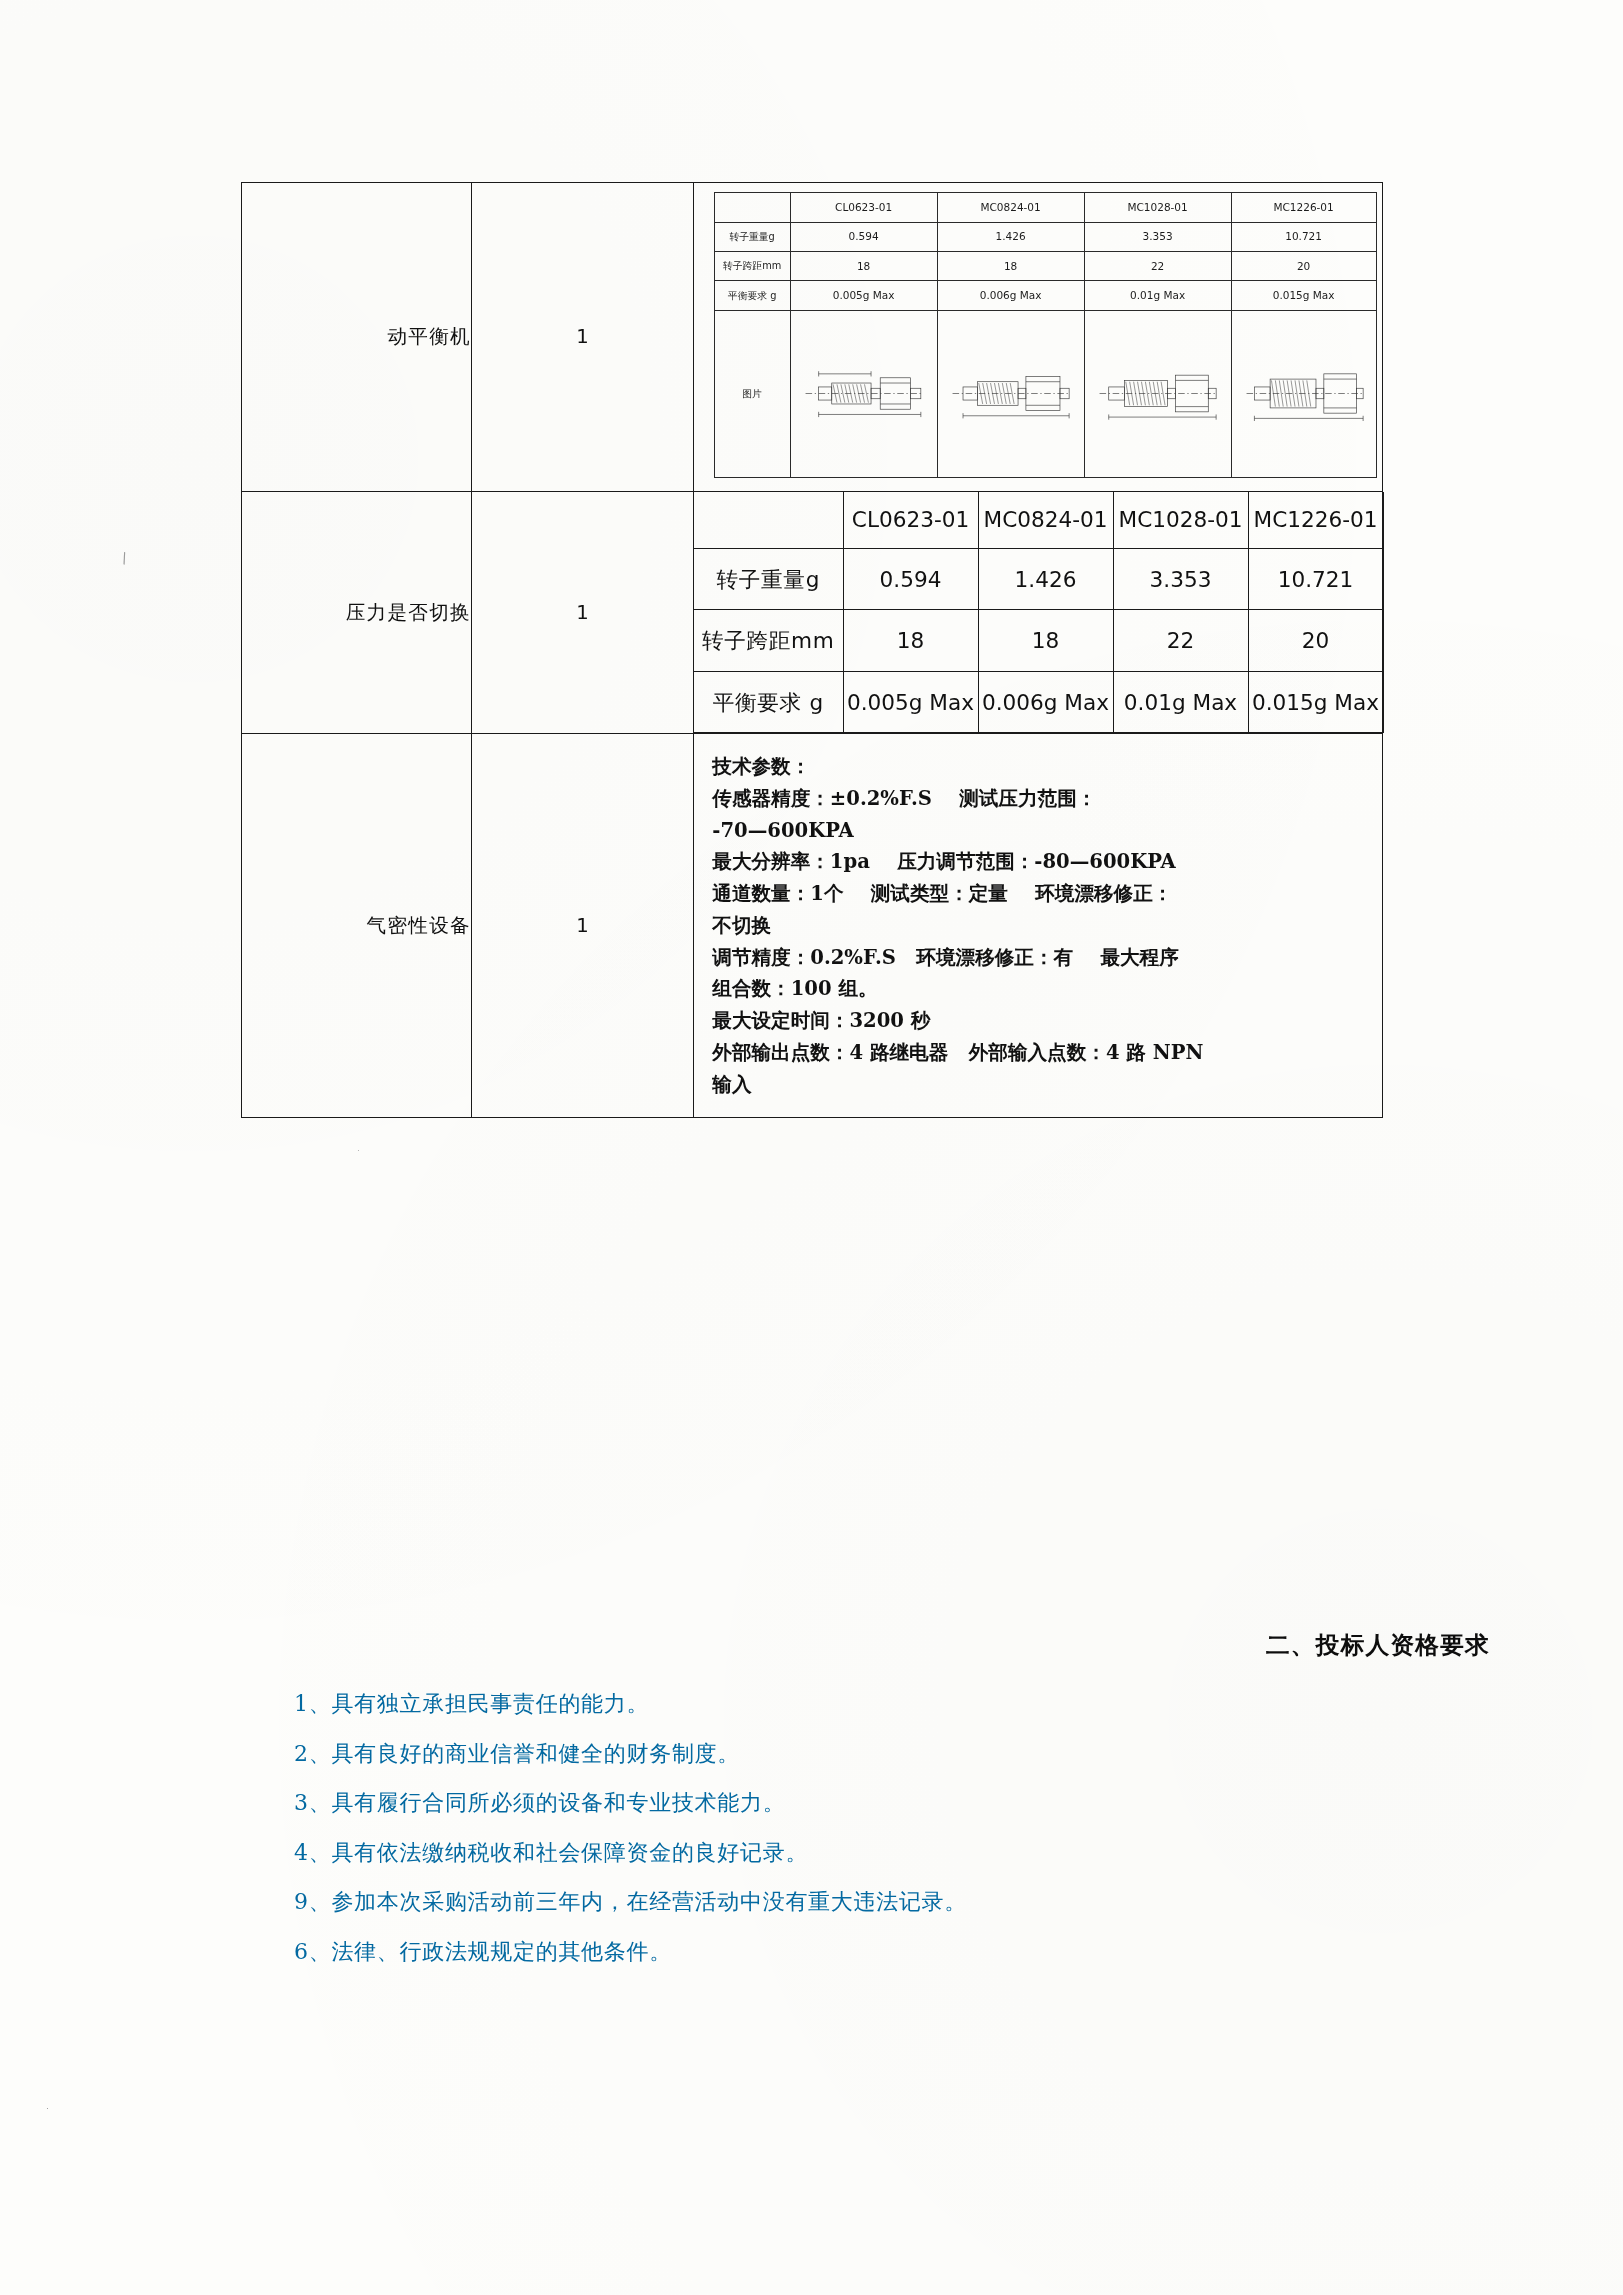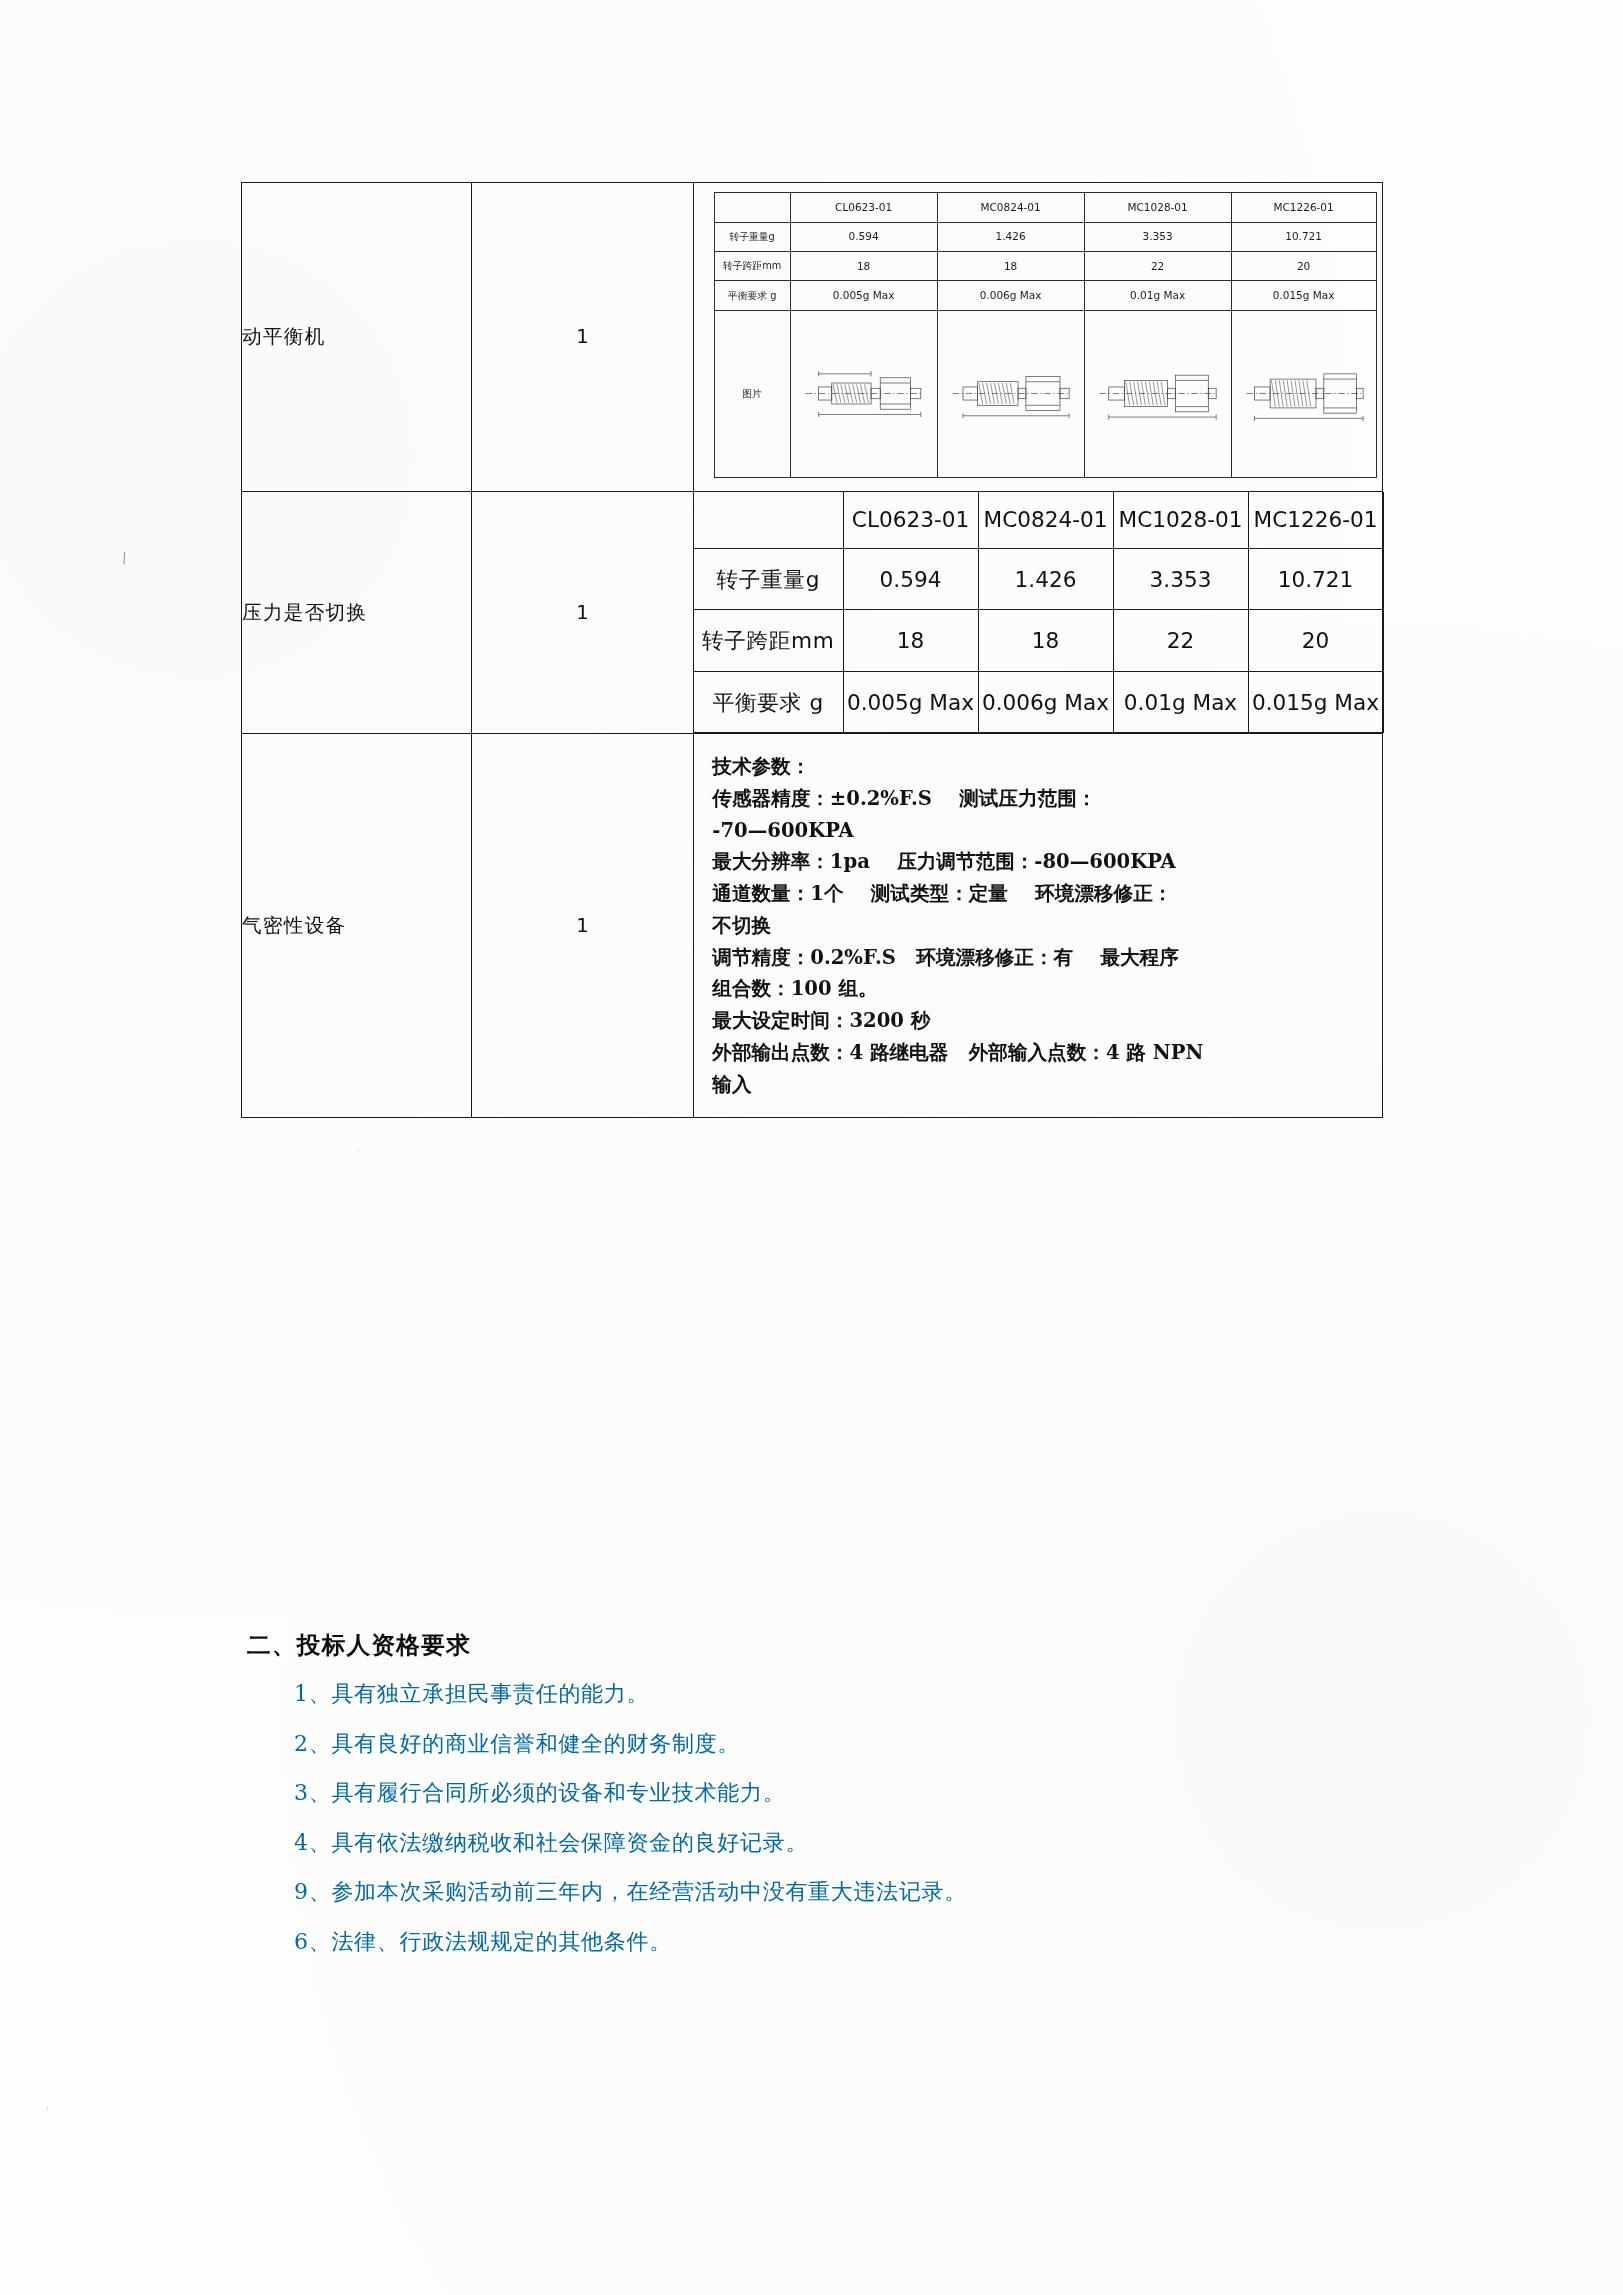--- a/index.html
+++ b/index.html
@@ -54,21 +54,21 @@
   .main-table td {
     border: 1.3px solid #1a1a1a;
     vertical-align: middle;
     padding: 0;
   }
   .col-name { width: 230px; }
   .col-qty  { width: 222px; }
   .col-spec { width: 689px; }
 
   .cell-name {
-    text-align: left;
+    text-align: right;
     font-size: 19.6px;
     letter-spacing: 1.3px;
     font-family: "DejaVu Sans", "Liberation Sans", sans-serif;
   }
   .cell-qty {
     text-align: center;
     font-size: 19.6px;
   }
 
   
@@ -142,22 +142,23 @@
     position: absolute;
     left: 247px;
     top: 1629px;
     width: 1243px;
   }
   .section-title {
     font-size: 23.6px;
     font-weight: bold;
     font-family: "DejaVu Serif", "Liberation Serif", serif;
     letter-spacing: 1.3px;
-    margin-bottom: 22px;
+    margin-bottom: 32px;
     color: #0d0d0d;
+    text-align: right;
   }
   .req-list { margin: 0; padding: 0; list-style: none; }
   .req-item {
     font-size: 22px;
     line-height: 1.0;
     padding: 0 0 0 47px;
     margin-bottom: 27.5px;
     font-family: "DejaVu Serif", "Liberation Serif", serif;
     color: #0369a1;
     letter-spacing: 0.7px;

